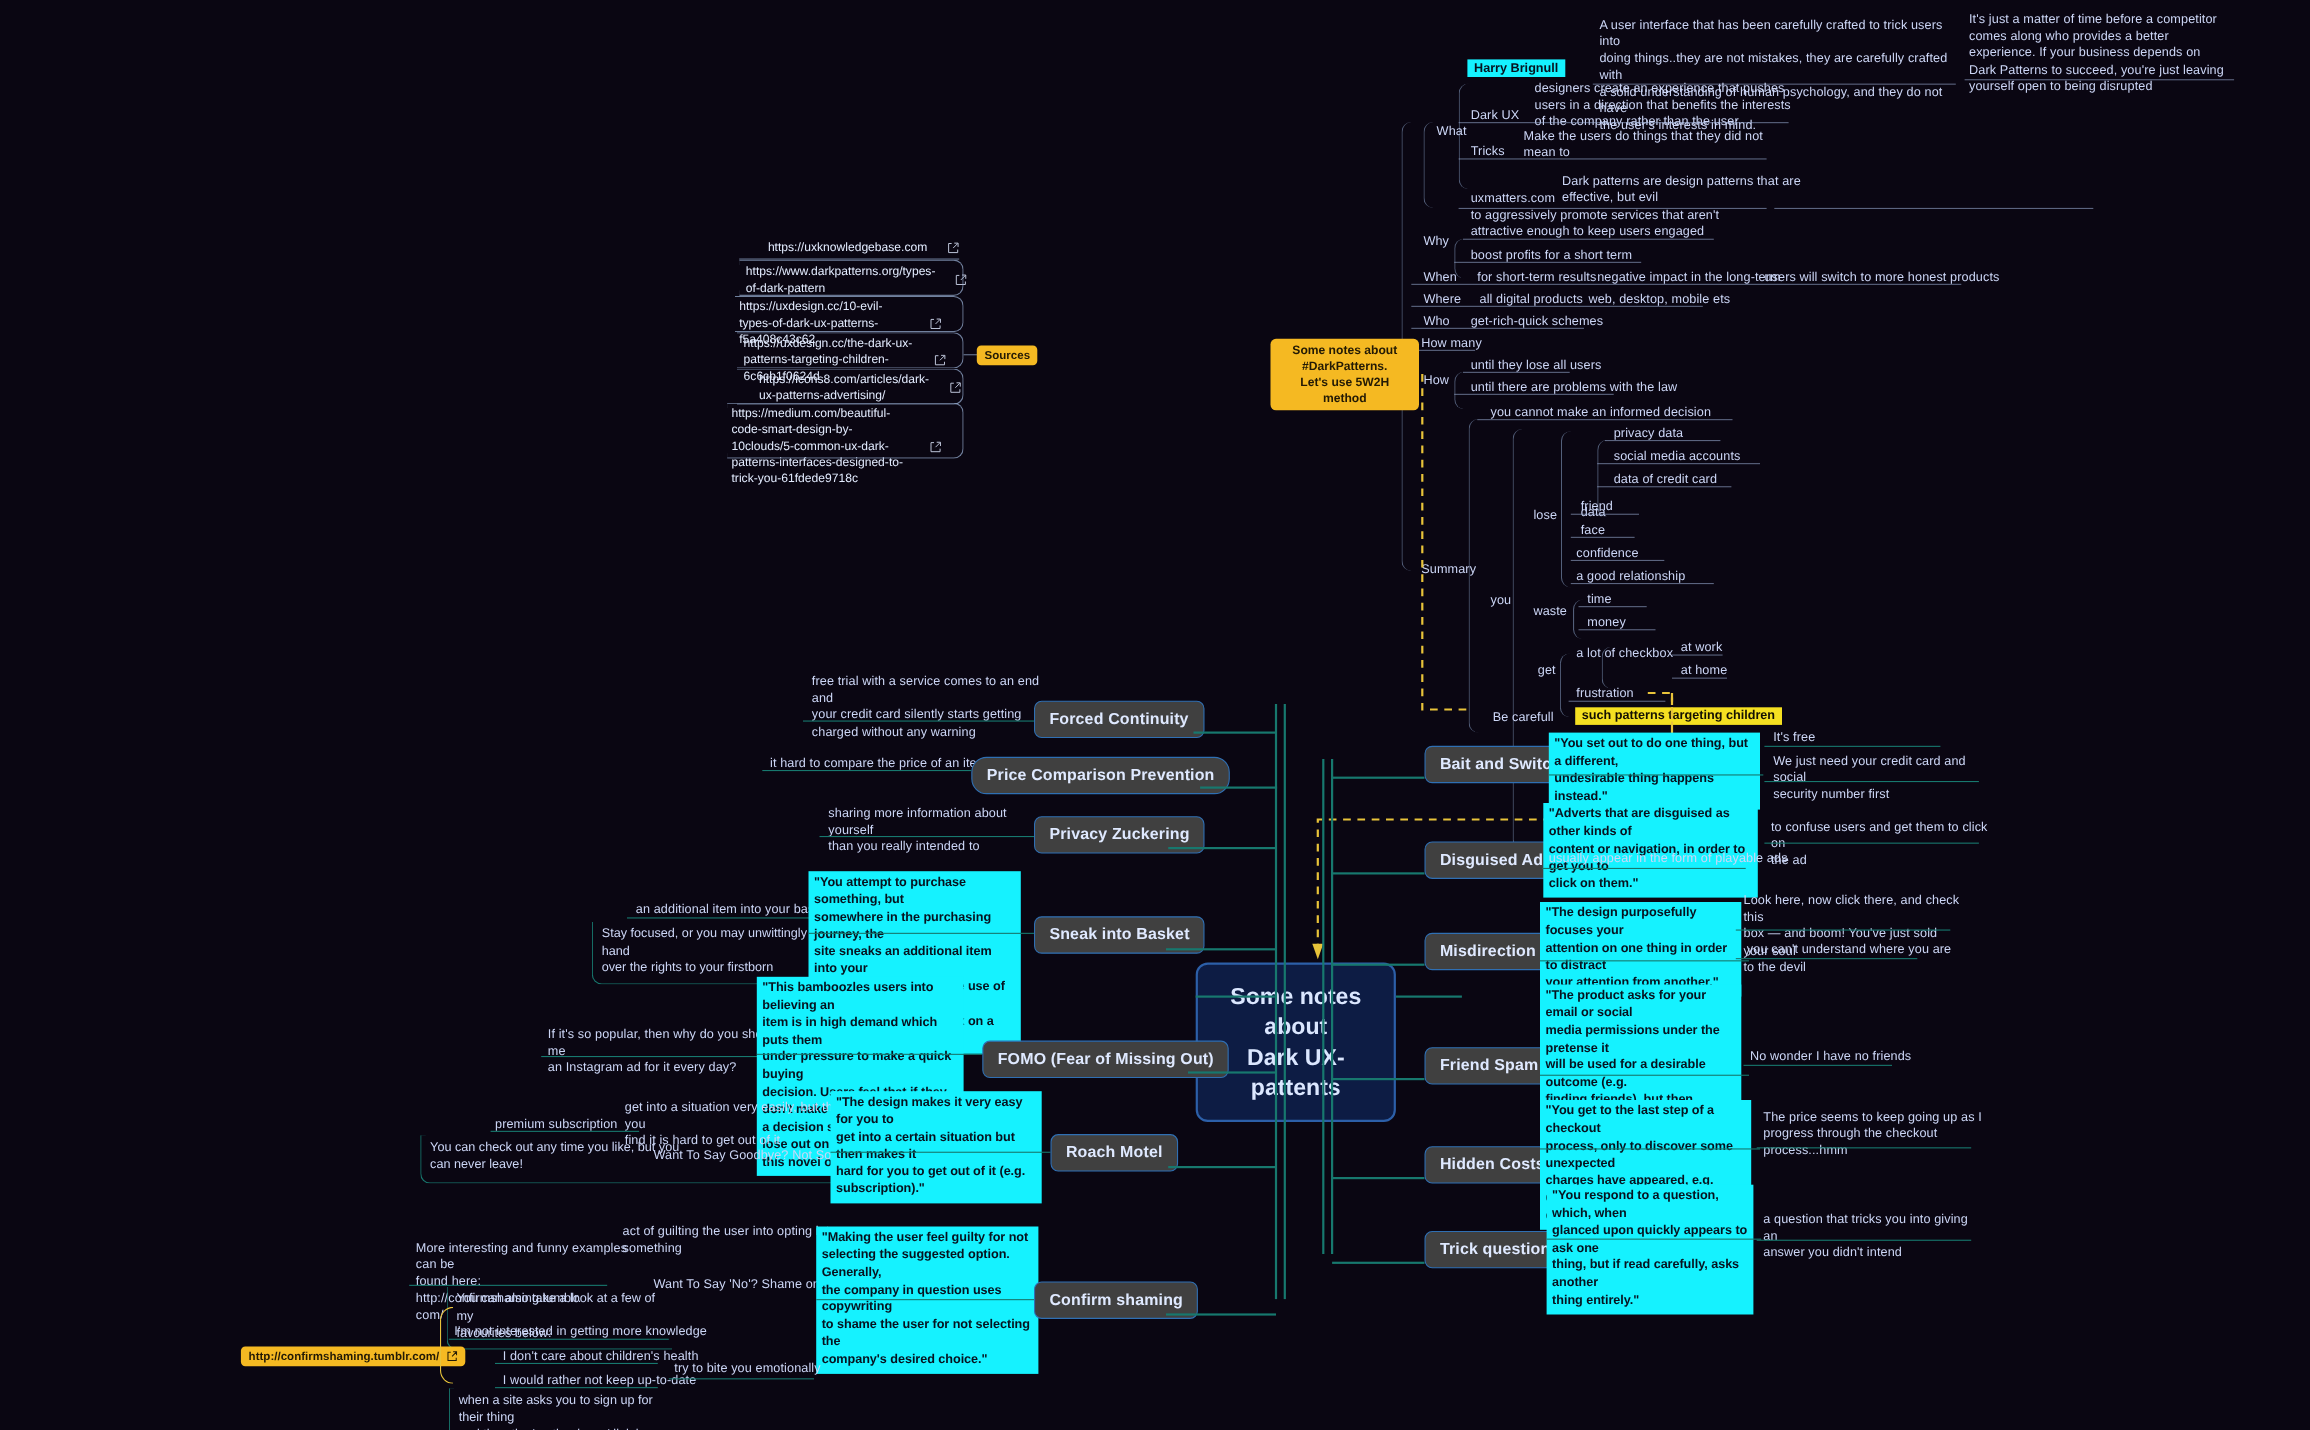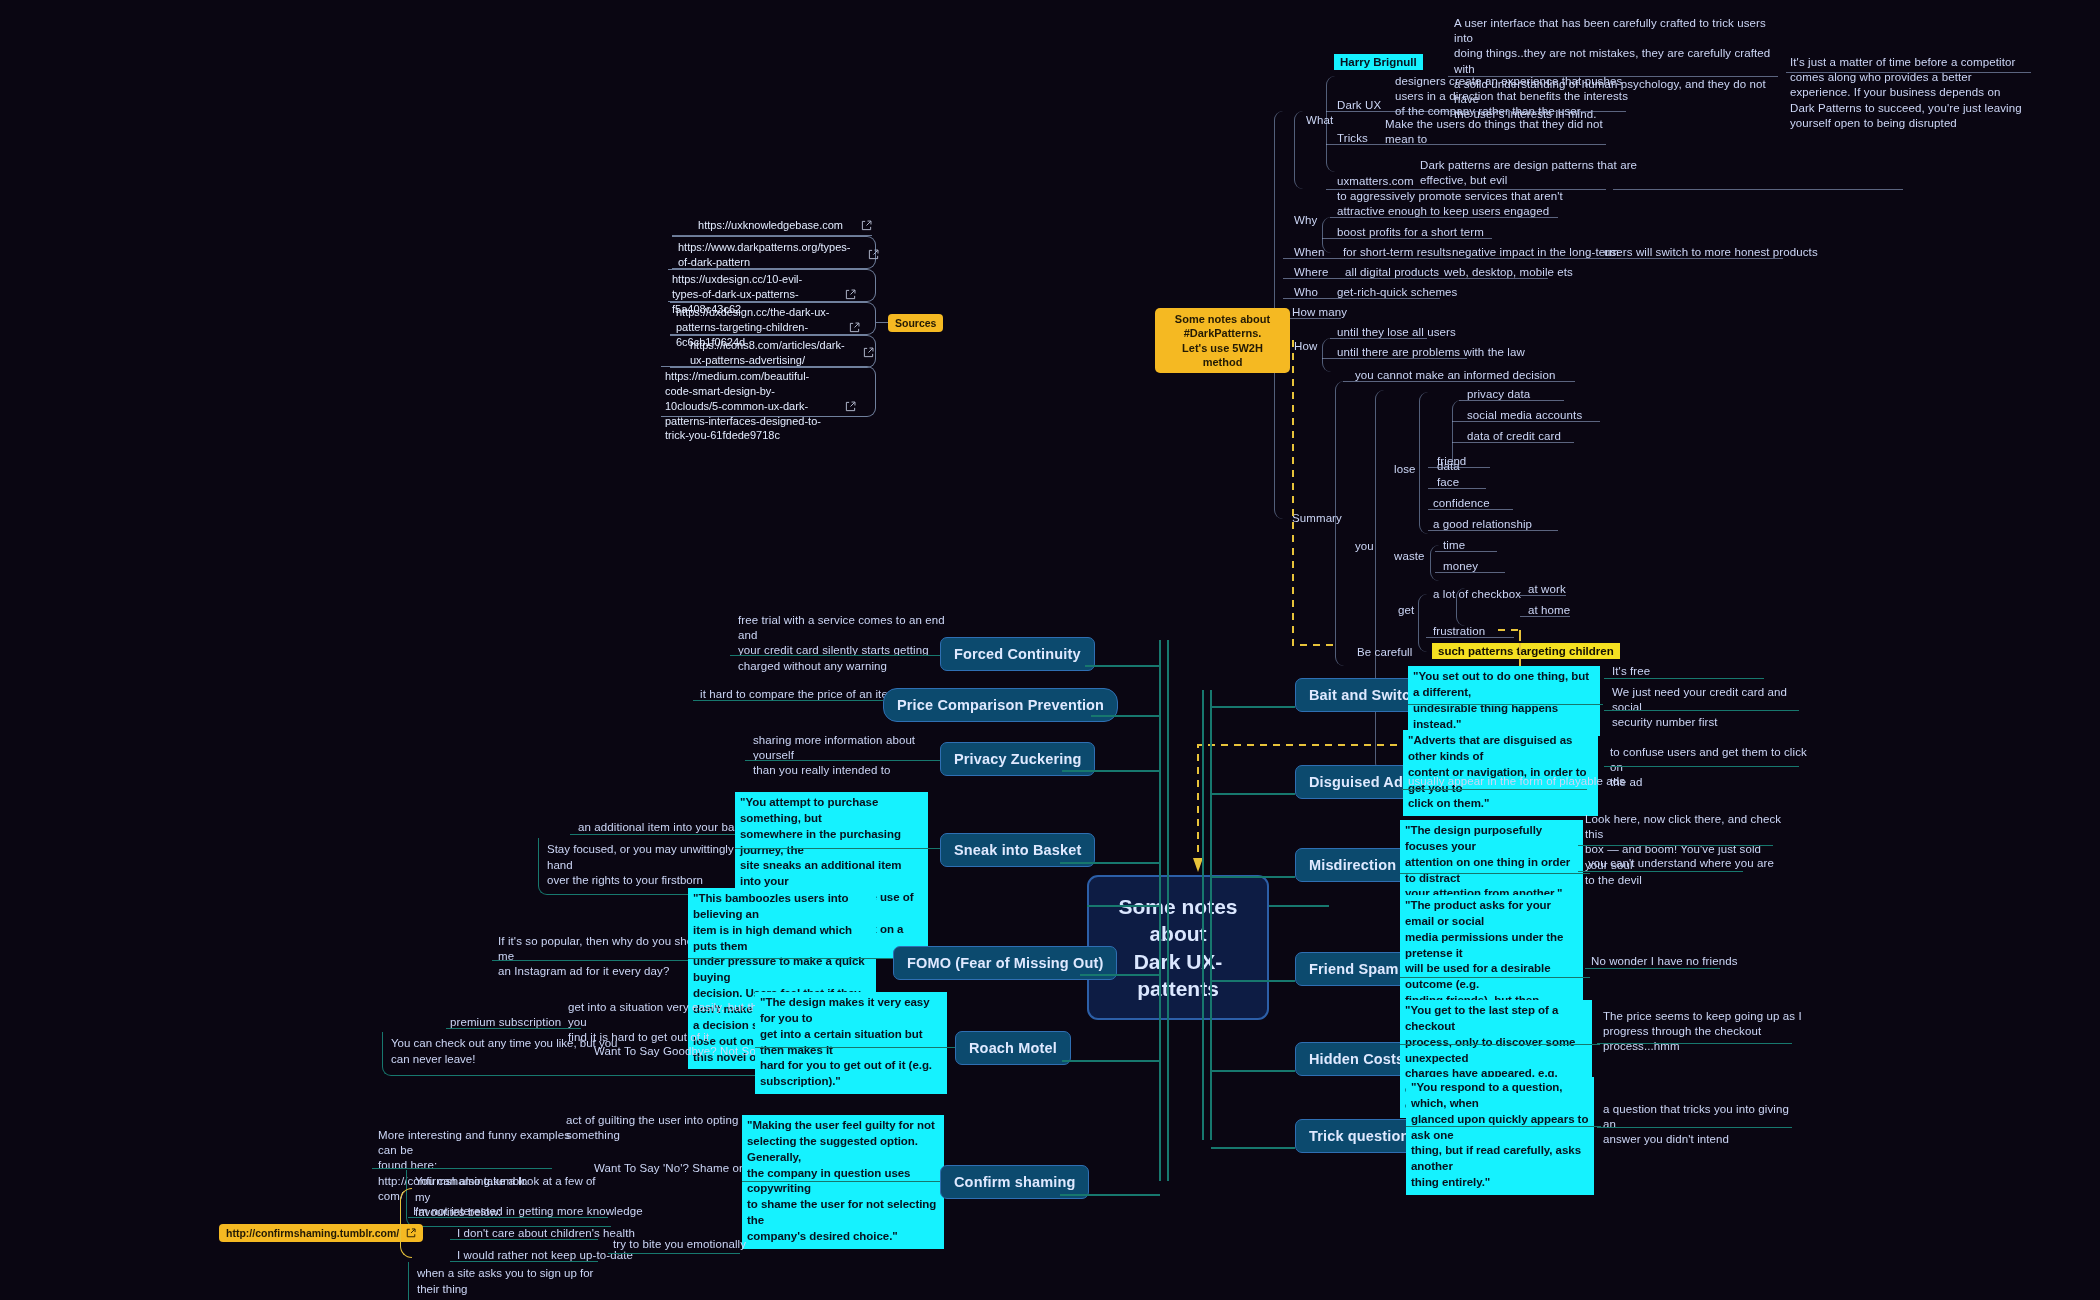--- a/index.html
+++ b/index.html
@@ -80,21 +80,21 @@
     background: #f5e021;
     color: #141002;
     font-weight: 700;
     font-size: 11.5px;
     padding: 2px 6px;
     display: inline-block;
   }
 
   
   .pill {
-    background: #0c4a6e;
+    background: #404040;
     border: 1.6px solid #2f6fb3;
     border-radius: 7px;
     color: #dfe9ff;
     font-weight: 700;
     font-size: 14.5px;
     padding: 8px 13px;
     white-space: nowrap;
     letter-spacing: .15px;
   }
 
@@ -163,21 +163,21 @@
 </head>
 <body>
 
 <div id="canvas">
 
   <div class="n txt" style="left:1454px; top:16px; width:318px;">A user interface that has been carefully crafted to trick users into
 doing things..they are not mistakes, they are carefully crafted with
 a solid understanding of human psychology, and they do not have
 the user's interests in mind.</div>
   <div class="ul" style="left:1448px; top:76px; width:330px;"></div>
-  <div class="n txt" style="left:1790px; top:11px; width:245px;margin-top:44px;">It's just a matter of time before a competitor
+  <div class="n txt" style="left:1790px; top:11px; width:245px;">It's just a matter of time before a competitor
 comes along who provides a better
 experience. If your business depends on
 Dark Patterns to succeed, you're just leaving
 yourself open to being disrupted</div>
   <div class="ul" style="left:1786px; top:72px; width:245px;"></div>
 
   <div class="n" style="left:1334px; top:52px;">
     <span class="hl-inline">Harry Brignull</span>
   </div>
 

